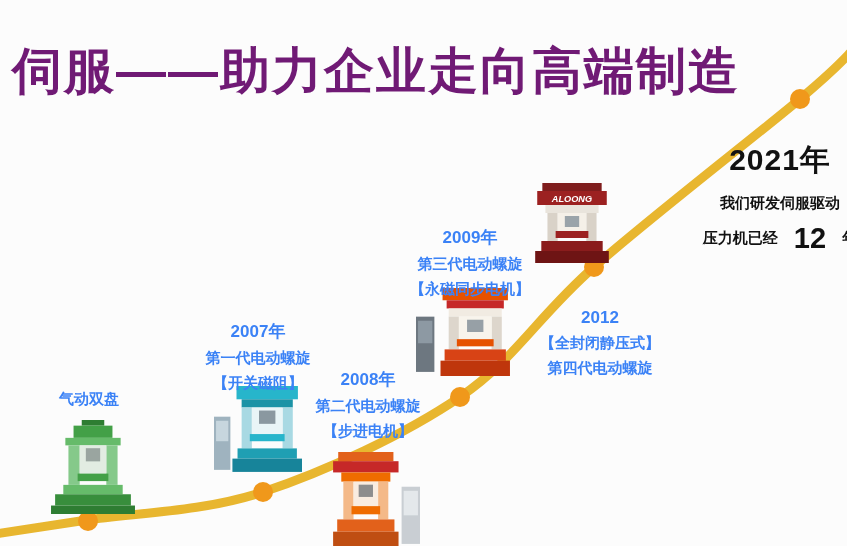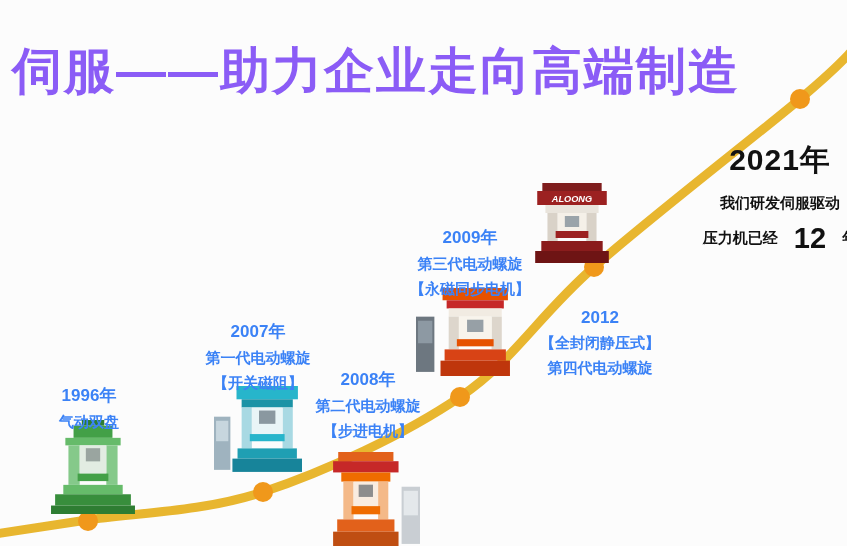--- a/index.html
+++ b/index.html
@@ -1,20 +1,20 @@
 <!DOCTYPE html>
 <html><head>
 <meta charset="utf-8">
 <style>
   * { margin:0; padding:0; box-sizing:border-box; }
   html,body { background:#e8e8e8; font-family:"Liberation Sans","DejaVu Sans",sans-serif; }
   .canvas { position:relative; width:847px; height:546px; background:#fcfcfc; overflow:hidden; margin:0 auto; }
 
   .title { position:absolute; left:12px; top:38px; font-size:50px; font-weight:800;
-           color:#8b5cf6; letter-spacing:2px; white-space:nowrap; }
+           color:#701a75; letter-spacing:2px; white-space:nowrap; }
 
   .curve-svg { position:absolute; left:0; top:0; width:847px; height:546px; z-index:1; }
 
   .machine { position:absolute; z-index:2;font-style:italic; }
   .machine svg { width:100%; height:100%; display:block; }
 
   .ms { position:absolute; z-index:3; text-align:center; color:#3b82f6; }
   .ms .year { font-size:17px; font-weight:700; margin-bottom:4px; }
   .ms .line { font-size:15px; font-weight:700; margin-top:6px; }
 
@@ -135,21 +135,20 @@
       <rect x="58" y="30" width="10" height="28" fill="#d9d2c8"></rect>
       <rect x="30" y="30" width="28" height="18" fill="#f5f0e8"></rect>
       <rect x="37" y="33" width="14" height="11" fill="#9aa3a9"></rect>
       <rect x="28" y="48" width="32" height="7" fill="#9c2121"></rect>
       <rect x="14" y="58" width="60" height="10" fill="#8a1c1c"></rect>
       <rect x="8" y="68" width="72" height="12" fill="#6e1414"></rect>
     </svg>
   </div>
 
   <div class="ms m1996">
-    <div class="year">1996年</div>
     <div class="line">气动双盘</div>
   </div>
 
   <div class="ms m2007">
     <div class="year">2007年</div>
     <div class="line">第一代电动螺旋</div>
     <div class="line">【开关磁阻】</div>
   </div>
 
   <div class="ms m2008">

